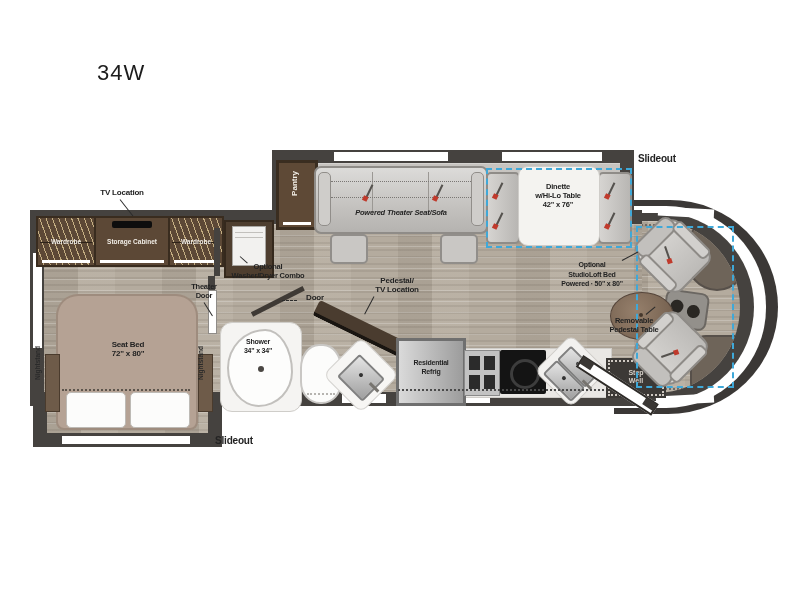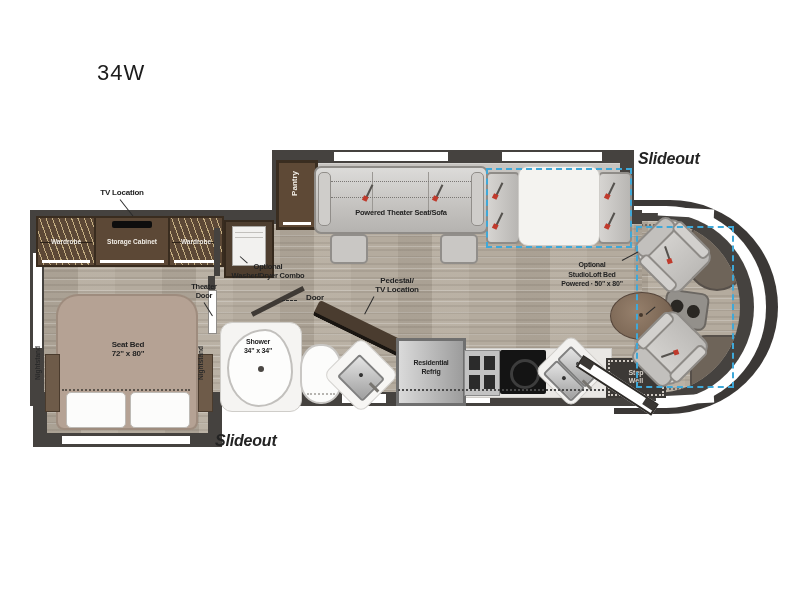--- a/index.html
+++ b/index.html
@@ -11,21 +11,21 @@
   .floor{position:absolute;background-color:#b4ab9e;
     background-image:
       repeating-linear-gradient(180deg, rgba(255,255,255,.22) 0 1px, rgba(0,0,0,0) 1px 11px),
       repeating-linear-gradient(180deg, rgba(70,60,50,.10) 4px 6px, rgba(0,0,0,0) 6px 11px),
       repeating-linear-gradient(90deg, rgba(125,115,102,.18) 0 34px, rgba(218,211,200,.16) 34px 71px, rgba(0,0,0,0) 71px 118px);}
   .slidefloor{position:absolute;background-color:#c7c4c0;
     background-image:repeating-linear-gradient(180deg, rgba(255,255,255,.25) 0 1px, rgba(0,0,0,0) 1px 10px);}
   .win{position:absolute;background:#ffffff;}
   .lab{position:absolute;font-weight:bold;color:#232323;font-size:7.5px;line-height:9px;
        text-align:center;letter-spacing:-0.2px;white-space:nowrap;}
-  .lab.big{font-size:16px;font-style:italic;}
+  .lab.big{font-size:10px;}
   .wlab{position:absolute;font-weight:bold;color:#f1ede6;font-size:6.5px;line-height:8px;
         text-align:center;white-space:nowrap;}
   .vlab{position:absolute;font-weight:bold;color:#2a2a2a;font-size:6.5px;writing-mode:vertical-rl;
         transform:rotate(180deg);white-space:nowrap;}
   .vlab.white{color:#f1ede6;font-size:8px;}
   .leader{position:absolute;height:0;border-top:1.2px solid #2b2b2b;transform-origin:left center;}
   .dotline{position:absolute;height:0;border-top:2px dotted #6f6b66;}
   .dash-blue{position:absolute;border:2px dashed #3fa8d8;}
   .cabinet{position:absolute;background:#5c4836;border:2px solid #392c1f;}
   .cabinet.hatch{background-image:repeating-linear-gradient(70deg, rgba(0,0,0,0) 0 5px, rgba(222,200,150,.8) 5px 6px);}
@@ -200,21 +200,21 @@
       <div>Step</div>
       <div>Well</div>
     </div>
   </div>
   <div class="entrydoor" style="left:565px;top:403px;transform:rotate(33deg);"></div>
 
   <div class="cabinet" style="left:276px;top:160px;width:36px;height:64px;background:#5e4936;border:3px solid #3a2d20;">
     <div class="vlab white" style="left:11px;top:8px;">Pantry</div>
   </div>
 
-  <div class="sofa" style="left:314px;top:166px;width:170px;height:64px;">
+  <div class="sofa" style="left:314px;top:166px;width:170px;height:64px;font-style:italic;">
     <div class="sofa-arm" style="left:2px;"></div>
     <div class="sofa-arm" style="right:2px;"></div>
     <div class="sofa-div" style="left:56px;"></div>
     <div class="sofa-div" style="left:112px;"></div>
     <div class="sofa-dot" style="left:15px;top:13px;width:140px;"></div>
     <div class="sofa-dot" style="left:15px;top:29px;width:140px;"></div>
     <div class="belt" style="left:52px;top:16px;"></div>
     <div class="belt" style="left:122px;top:16px;"></div>
     <div class="lab" style="left:0;right:0;top:40px;font-size:7.5px;">Powered Theater Seat/Sofa</div>
   </div>
@@ -223,20 +223,25 @@
 
   <div class="bench" style="left:486px;top:172px;">
     <div class="belt" style="left:10px;top:8px;"></div>
     <div class="belt" style="left:10px;top:38px;"></div>
   </div>
   <div class="bench" style="left:598px;top:172px;">
     <div class="belt" style="left:10px;top:8px;"></div>
     <div class="belt" style="left:10px;top:38px;"></div>
   </div>
   <div class="whitebox" style="left:518px;top:166px;width:80px;height:78px;border-radius:10px;background:#f4f3f0;"></div>
+  <div class="lab" style="left:512px;top:182px;width:92px;font-size:7.5px;">
+    <div>Dinette</div>
+    <div>w/Hi-Lo Table</div>
+    <div>42" x 76"</div>
+  </div>
   <div class="dash-blue" style="left:486px;top:168px;width:142px;height:76px;"></div>
 
   <div class="abs" style="left:610px;top:292px;width:62px;height:46px;border-radius:50%;background:radial-gradient(circle at 40% 40%, #96806c, #6e5a49);border:1px solid #55453a;">
     <div class="drain" style="left:28px;top:20px;background:#46382d;"></div>
   </div>
   <div class="chair" style="left:646px;top:226px;transform:rotate(-45deg);">
     <div class="chair-back"></div>
     <div class="chair-arm" style="left:-4px;"></div>
     <div class="chair-arm" style="right:-4px;"></div>
     <div class="belt" style="left:22px;top:14px;"></div>
@@ -249,18 +254,22 @@
   </div>
   <div class="dash-blue" style="left:636px;top:226px;width:94px;height:158px;"></div>
 
   <div class="lab" style="left:544px;top:260px;width:96px;font-size:7px;line-height:9.5px;">
     <div>Optional</div>
     <div>StudioLoft Bed</div>
     <div>Powered · 50" x 80"</div>
   </div>
   <div class="leader" style="left:622px;top:260px;width:18px;transform:rotate(-28deg);"></div>
 
+  <div class="lab" style="left:578px;top:316px;width:112px;">
+    <div>Removable</div>
+    <div>Pedestal Table</div>
+  </div>
   <div class="leader" style="left:646px;top:314px;width:12px;transform:rotate(-40deg);"></div>
 
   <div class="lab big" style="left:638px;top:154px;text-align:left;">Slideout</div>
   <div class="lab big" style="left:215px;top:436px;text-align:left;">Slideout</div>
 
 </div>
 
 </body></html>

